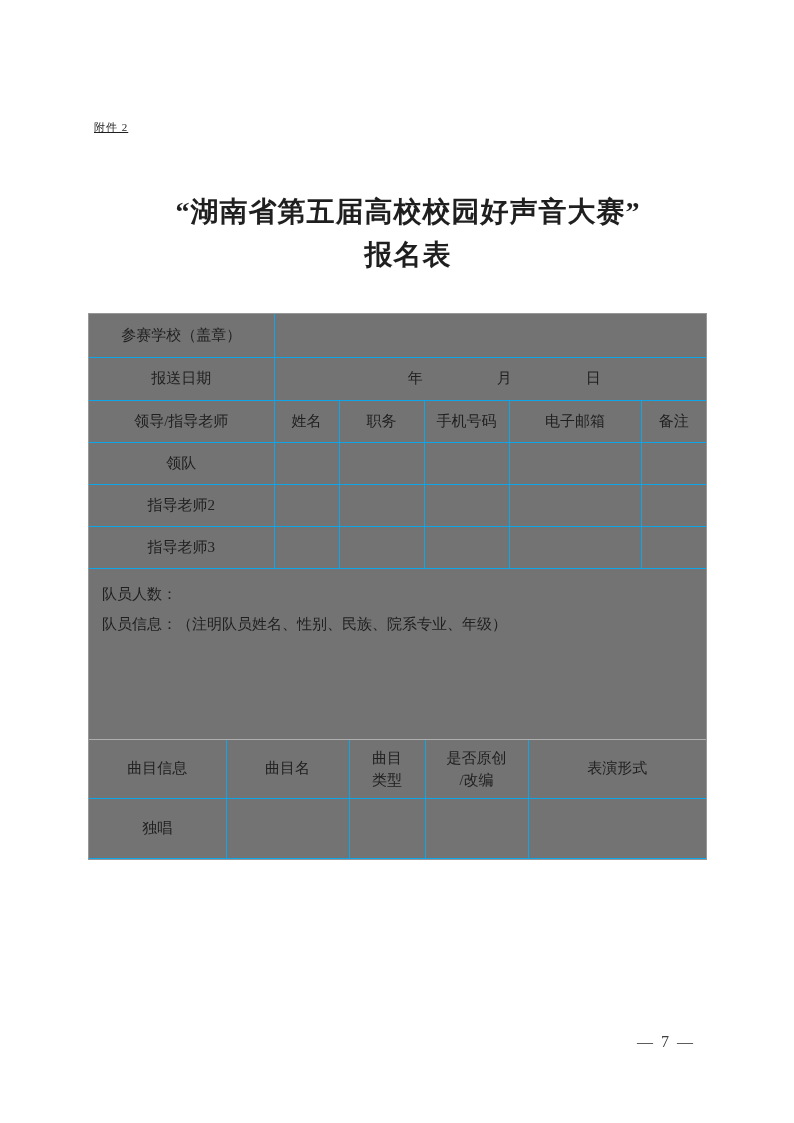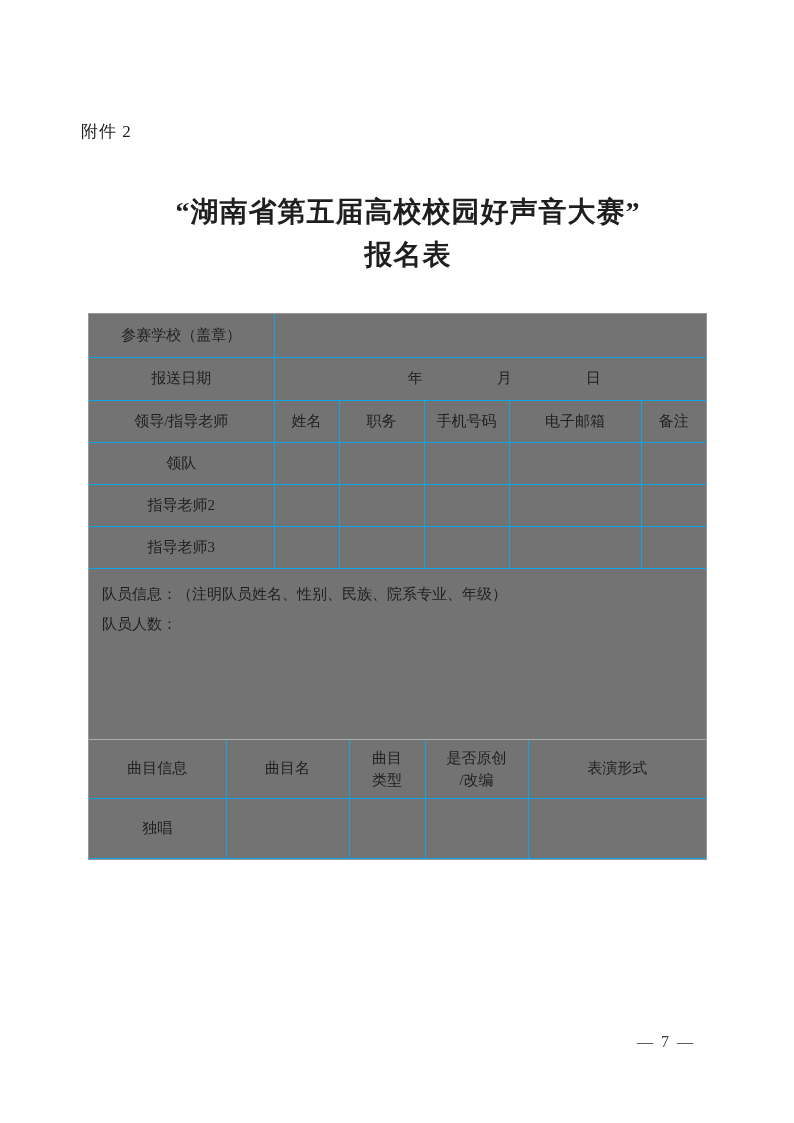--- a/index.html
+++ b/index.html
@@ -6,22 +6,22 @@
   html,body { background:#ffffff; }
   body {
     width:794px; height:1123px;
     position:relative;
     font-family:"Liberation Serif","DejaVu Serif",serif;
     color:#1f1f1f;
     overflow:hidden;
   }
 
   .attachment {
-    position:absolute; left:81px; top:120px;
-    font-size:17px; letter-spacing:1px;
+    position:absolute; left:94px; top:120px;
+    font-size:11px; letter-spacing:1px;text-decoration:underline;
   }
 
   .titles {
     position:absolute; top:190px; left:11px; width:100%;
     text-align:center; font-weight:700;
     font-size:28px; line-height:43px; letter-spacing:1px;
   }
 
   .form-wrap {
     position:absolute; left:88px; top:313px; width:619px;
@@ -135,22 +135,22 @@
       <td class="name-cell"></td>
       <td></td>
       <td></td>
       <td></td>
       <td class="dark-left"></td>
     </tr>
   </tbody>
     </table>
 
   <div class="members-cell">
+    <div>队员人数：</div>
     <div>队员信息：（注明队员姓名、性别、民族、院系专业、年级）</div>
-    <div>队员人数：</div>
   </div>
 
   <table class="tbl songs">
     <colgroup>
       <col style="width:137px">
         <col style="width:123px">
         <col style="width:76px">
       <col style="width:103px">
         <col style="width:178px">
     </colgroup>

